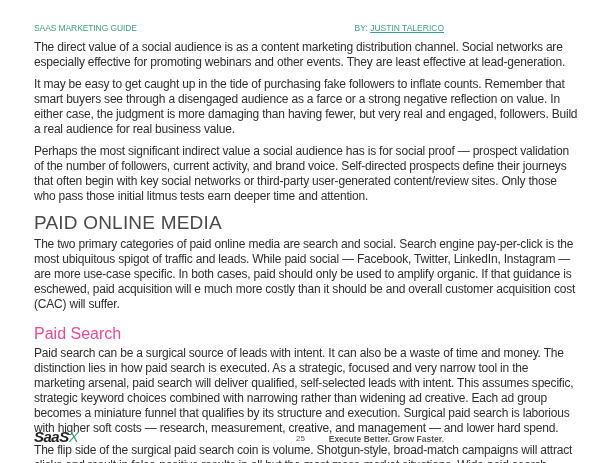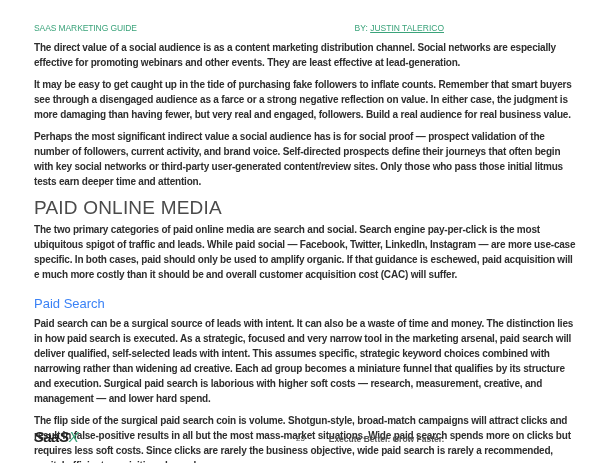--- a/index.html
+++ b/index.html
@@ -3,23 +3,23 @@
   <meta charset="utf-8">
   <style>
     html, body { margin: 0; padding: 0; background: #ffffff; }
     body { width: 600px; height: 463px; position: relative; overflow: hidden; font-family: "Liberation Sans", sans-serif; color: #2b2b2b; }
     .page { position: absolute; left: 0; top: 0; width: 480px; height: 463px; }
     .header { position: absolute; left: 34px; right: 36px; top: 22px; height: 12px; display: flex; justify-content: space-between; align-items: center; }
     .guide-title { font-size: 8.5px; color: #3aa37a; letter-spacing: -0.1px; }
     .byline { font-size: 8.5px; color: #3aa37a; margin-left: 28px; }
     .byline .author { text-decoration: underline; }
     .content { position: absolute; left: 34px; top: 40px; width: 545px; }
-    p { margin: 0 0 7px 0; font-size: 10px; line-height: 15px; letter-spacing: -0.2px; color: #2e2e2e; font-weight: bold; }
+    p { margin: 0 0 7px 0; font-size: 12px; line-height: 15px; letter-spacing: -0.2px; color: #2e2e2e; }
     h1 { margin: 3px 0 2px 0; font-weight: 400; font-size: 19px; letter-spacing: 0.2px; color: #4a4a4a; line-height: 24px; }
-    h2 { margin: 12px 0 2px 0; font-weight: 300; font-size: 13px; color: #3b82f6; line-height: 20px; }
+    h2 { margin: 12px 0 2px 0; font-weight: 300; font-size: 16px; color: #ec4899; line-height: 20px; }
     .footer { position: absolute; left: 34px; right: 36px; top: 428px; height: 20px; }
     .logo { position: absolute; left: 0; top: 0; font-size: 15px; font-weight: bold; color: #222; letter-spacing: -0.5px; font-style: italic; }
     .logo .x { color: #3aa37a; font-weight: normal; }
     .page-num { position: absolute; left: 262px; top: 6px; font-size: 8px; color: #555; }
     .tagline { position: absolute; right: 0; top: 6px; font-size: 8.5px; color: #555; font-weight: bold; }
   </style>
 </head>
 <body>
 
 <div class="page">

